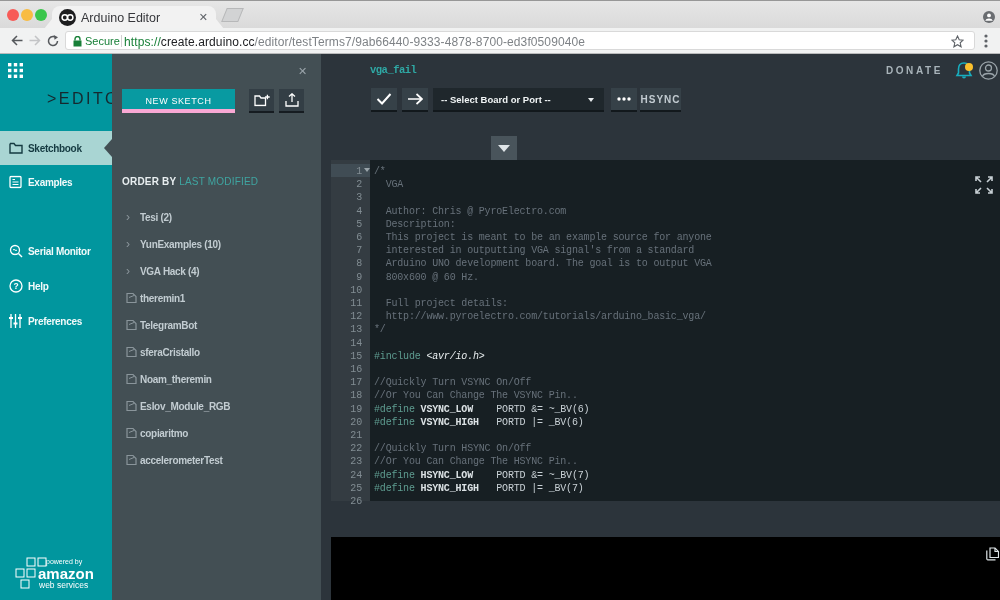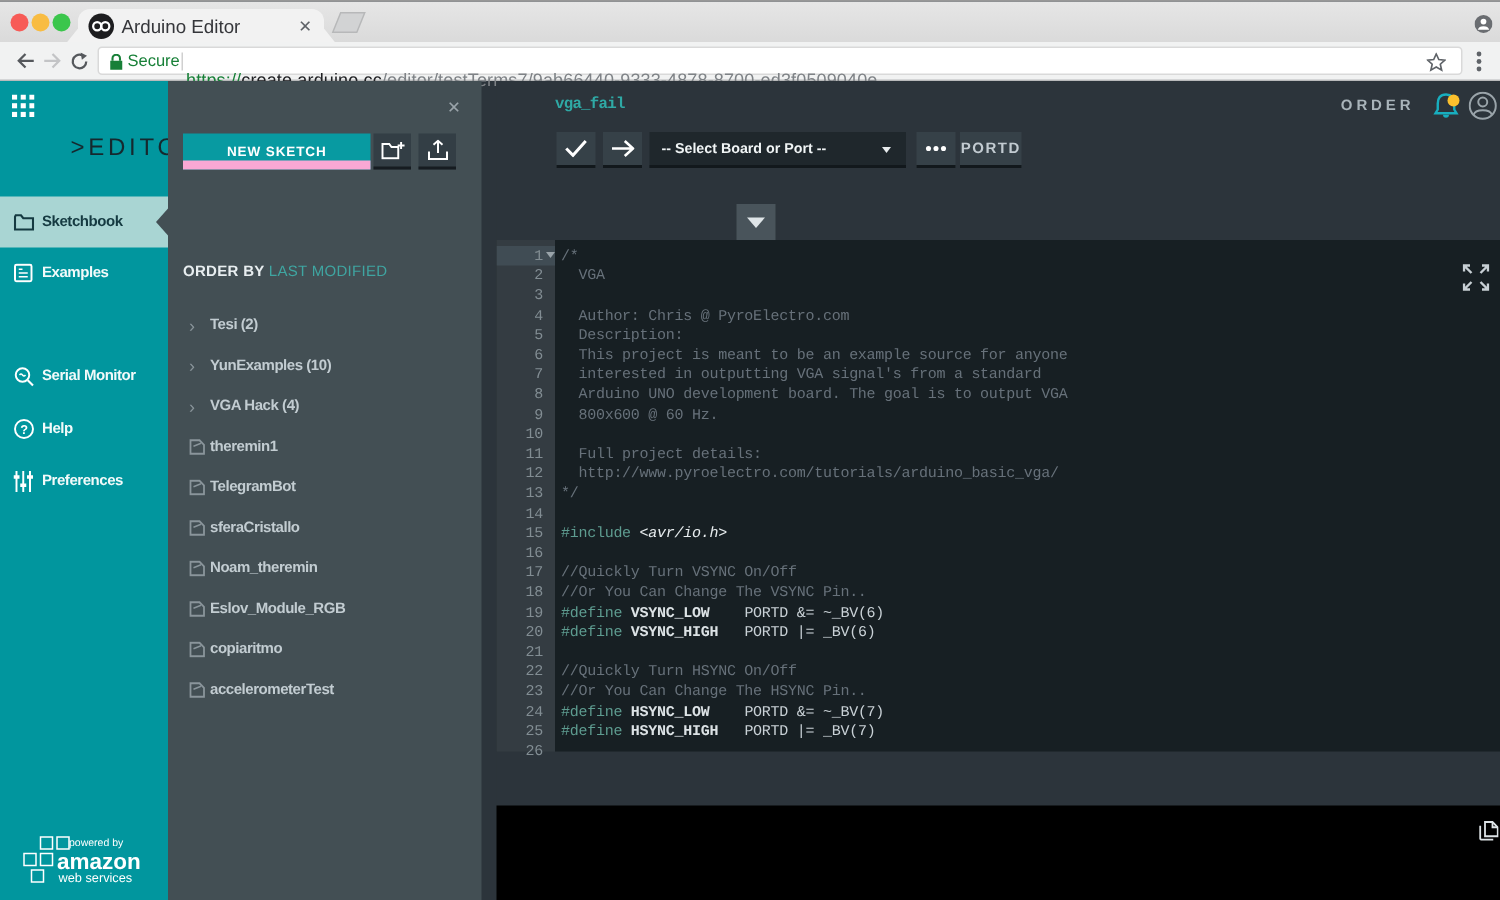--- a/index.html
+++ b/index.html
@@ -15,39 +15,39 @@
 #tab:after { content:""; position:absolute; right:-8px; bottom:0; width:8px; height:10px; background:#F2F2F2; clip-path:polygon(0 0,100% 100%,0 100%); }
 #favicon { left:7px; top:3px; width:17px; height:17px; border-radius:50%; background:#1d1d1f; }
 #tabtitle { left:29px; top:5px; font-size:12.5px; color:#35363A; }
 #tabclose { right:8px; top:5px; font-size:11px; color:#5F6368; }
 #newtab { left:224px; top:7px; width:17px; height:14px; background:#D2D3D4; border:1px solid #b7b8b9; transform:skewX(-22deg); }
 #chromeuser { left:983px; top:8px; }
 #toolbar { left:0; top:28px; width:1000px; height:26px; background:#F1F2F2; border-bottom:1px solid #B9BABB; }
 #addrbar { left:65px; top:3px; width:910px; height:19px; background:#fff; border:1px solid #D9D9D9; border-radius:3px; }
 #secure { left:19px; top:3px; color:#188038; font-size:11px; font-weight:400; }
 #urlsep { left:55px; top:3px; width:1px; height:12px; background:#D0D0D0; }
-#url { left:58px; top:14px; font-size:12px; letter-spacing:0.1px; color:#7E8286; white-space:nowrap; }
+#url { left:58px; top:3px; font-size:12px; letter-spacing:0.1px; color:#7E8286; white-space:nowrap; }
 #url .grn { color:#188038; }
 #url .dom { color:#202124; }
 
 
 #sidebar { left:0; top:54px; width:112px; height:546px; background:#01969E; }
 #gridicon { left:8px; top:9px; width:15px; height:15px; }
 #logo { left:10px; top:36px; color:#16282E; font-size:16px; font-weight:normal; letter-spacing:2.5px;margin-left:37px; }
 .mitem { left:0; width:112px; height:34px; color:#F2FAFA; font-size:10px; letter-spacing:-0.3px; font-weight:bold; }
 .mitem .mtxt { position:absolute; left:28px; top:50%; transform:translateY(-50%); white-space:nowrap; }
 .mitem svg { position:absolute; left:9px; top:50%; transform:translateY(-50%); }
 #m-sel { background:#A9D5D3; color:#153A41; }
 #m-sel:after { content:""; position:absolute; right:0; top:50%; transform:translateY(-50%); border:9px solid transparent; border-right:8px solid #434F54; border-left:none; }
 #aws { left:8px; top:501px; width:92px; height:40px; color:#fff; }
 
 
 #panel { left:112px; top:54px; width:209px; height:546px; background:#434F54; }
 #pclose { left:186px; top:11px; color:#9AA4AA; font-size:11px; }
-#btn-new { left:10px; top:35px; width:125px; height:24px; background:#089AA1; border-bottom:6px solid #f9a8d4; color:#fff; font-size:9px; font-weight:bold; letter-spacing:0.6px; text-align:center; line-height:24px; }
+#btn-new { left:10px; top:35px; width:113px; height:24px; background:#089AA1; border-bottom:4px solid #f9a8d4; color:#fff; font-size:9px; font-weight:normal; letter-spacing:0.6px; text-align:center; line-height:24px; }
 .sqbtn { top:35px; width:25px; height:24px; background:#333E45; border-bottom:2px solid #161C21; }
 .sqbtn svg { position:absolute; left:50%; top:50%; transform:translate(-50%,-50%); }
 #search { left:10px; top:78px; width:186px; height:30px; background:#39444B; color:#97A2A8; font-size:9px; letter-spacing:0.2px; line-height:30px; padding-left:9px; }
 #orderby { left:10px; top:122px; font-size:10px; font-weight:bold; color:#E8EEF0; letter-spacing:0.2px; }
 #orderby span { color:#3FA5A1; font-weight:normal; }
 .fold { left:14px; height:27px; color:#C2CCD1; font-size:10px; letter-spacing:-0.3px; font-weight:bold; }
 .fold .chv { position:absolute; left:0; top:50%; transform:translateY(-50%); color:#8A959B; font-size:12px; font-weight:normal; }
 .fold .ftxt { position:absolute; left:14px; top:50%; transform:translateY(-50%); white-space:nowrap; }
 .fold svg { position:absolute; left:0; top:50%; transform:translateY(-50%); }
 
@@ -285,21 +285,21 @@
       <svg width="11" height="11" viewBox="0 0 11 11">
         <path d="M1 1 H7 L10 4 V10 H1 Z" fill="none" stroke="#8A959B" stroke-width="1.2"></path>
         <path d="M3 5 L8 3" stroke="#8A959B" stroke-width="1"></path>
       </svg>
       <span class="ftxt">accelerometerTest</span>
     </div>
 </div>
 
 <div class="abs" id="main">
   <div class="abs" id="title">vga_fail</div>
-  <div class="abs" id="donate">ORDER</div>
+  <div class="abs" id="donate">DONATE</div>
   <div class="abs" id="bell">
     <svg width="20" height="20" viewBox="0 0 20 20">
         <path d="M10 2 C6 2 4.5 4.5 4.5 8 V12 L3 14.5 H17 L15.5 12 V8 C15.5 4.5 14 2 10 2 Z" fill="none" stroke="#18AEBF" stroke-width="1.6"></path>
         <path d="M8 15.5 a2 2 0 0 0 4 0" fill="#18AEBF"></path>
         <circle cx="15" cy="6" r="4" fill="#FBC02D"></circle>
       </svg>
   </div>
   <div class="abs" id="avatar">
     <svg width="19" height="19" viewBox="0 0 19 19">
         <circle cx="9.5" cy="9.5" r="8.7" fill="none" stroke="#9AA4AA" stroke-width="1.3"></circle>
@@ -318,21 +318,21 @@
       </svg>
   </div>
   <div class="abs" id="dd">-- Select Board or Port --<span class="caret"></span></div>
   <div class="abs tbtn" style="left:280px;width:26px">
     <svg width="14" height="4" viewBox="0 0 14 4">
         <circle cx="2" cy="2" r="1.7" fill="#fff"></circle>
         <circle cx="7" cy="2" r="1.7" fill="#fff"></circle>
         <circle cx="12" cy="2" r="1.7" fill="#fff"></circle>
       </svg>
   </div>
-  <div class="abs" id="sharebtn">PORTD</div>
+  <div class="abs" id="sharebtn">HSYNC</div>
 
   <div class="abs" id="ftabdd"></div>
 
   <div class="abs" id="editor">
     <div class="abs" id="gutterbg"></div>
     <div class="abs" id="codebg"></div>
     <div class="abs" id="line1hl"></div>
     <div class="abs cm" id="gutter">1
 2
 3

